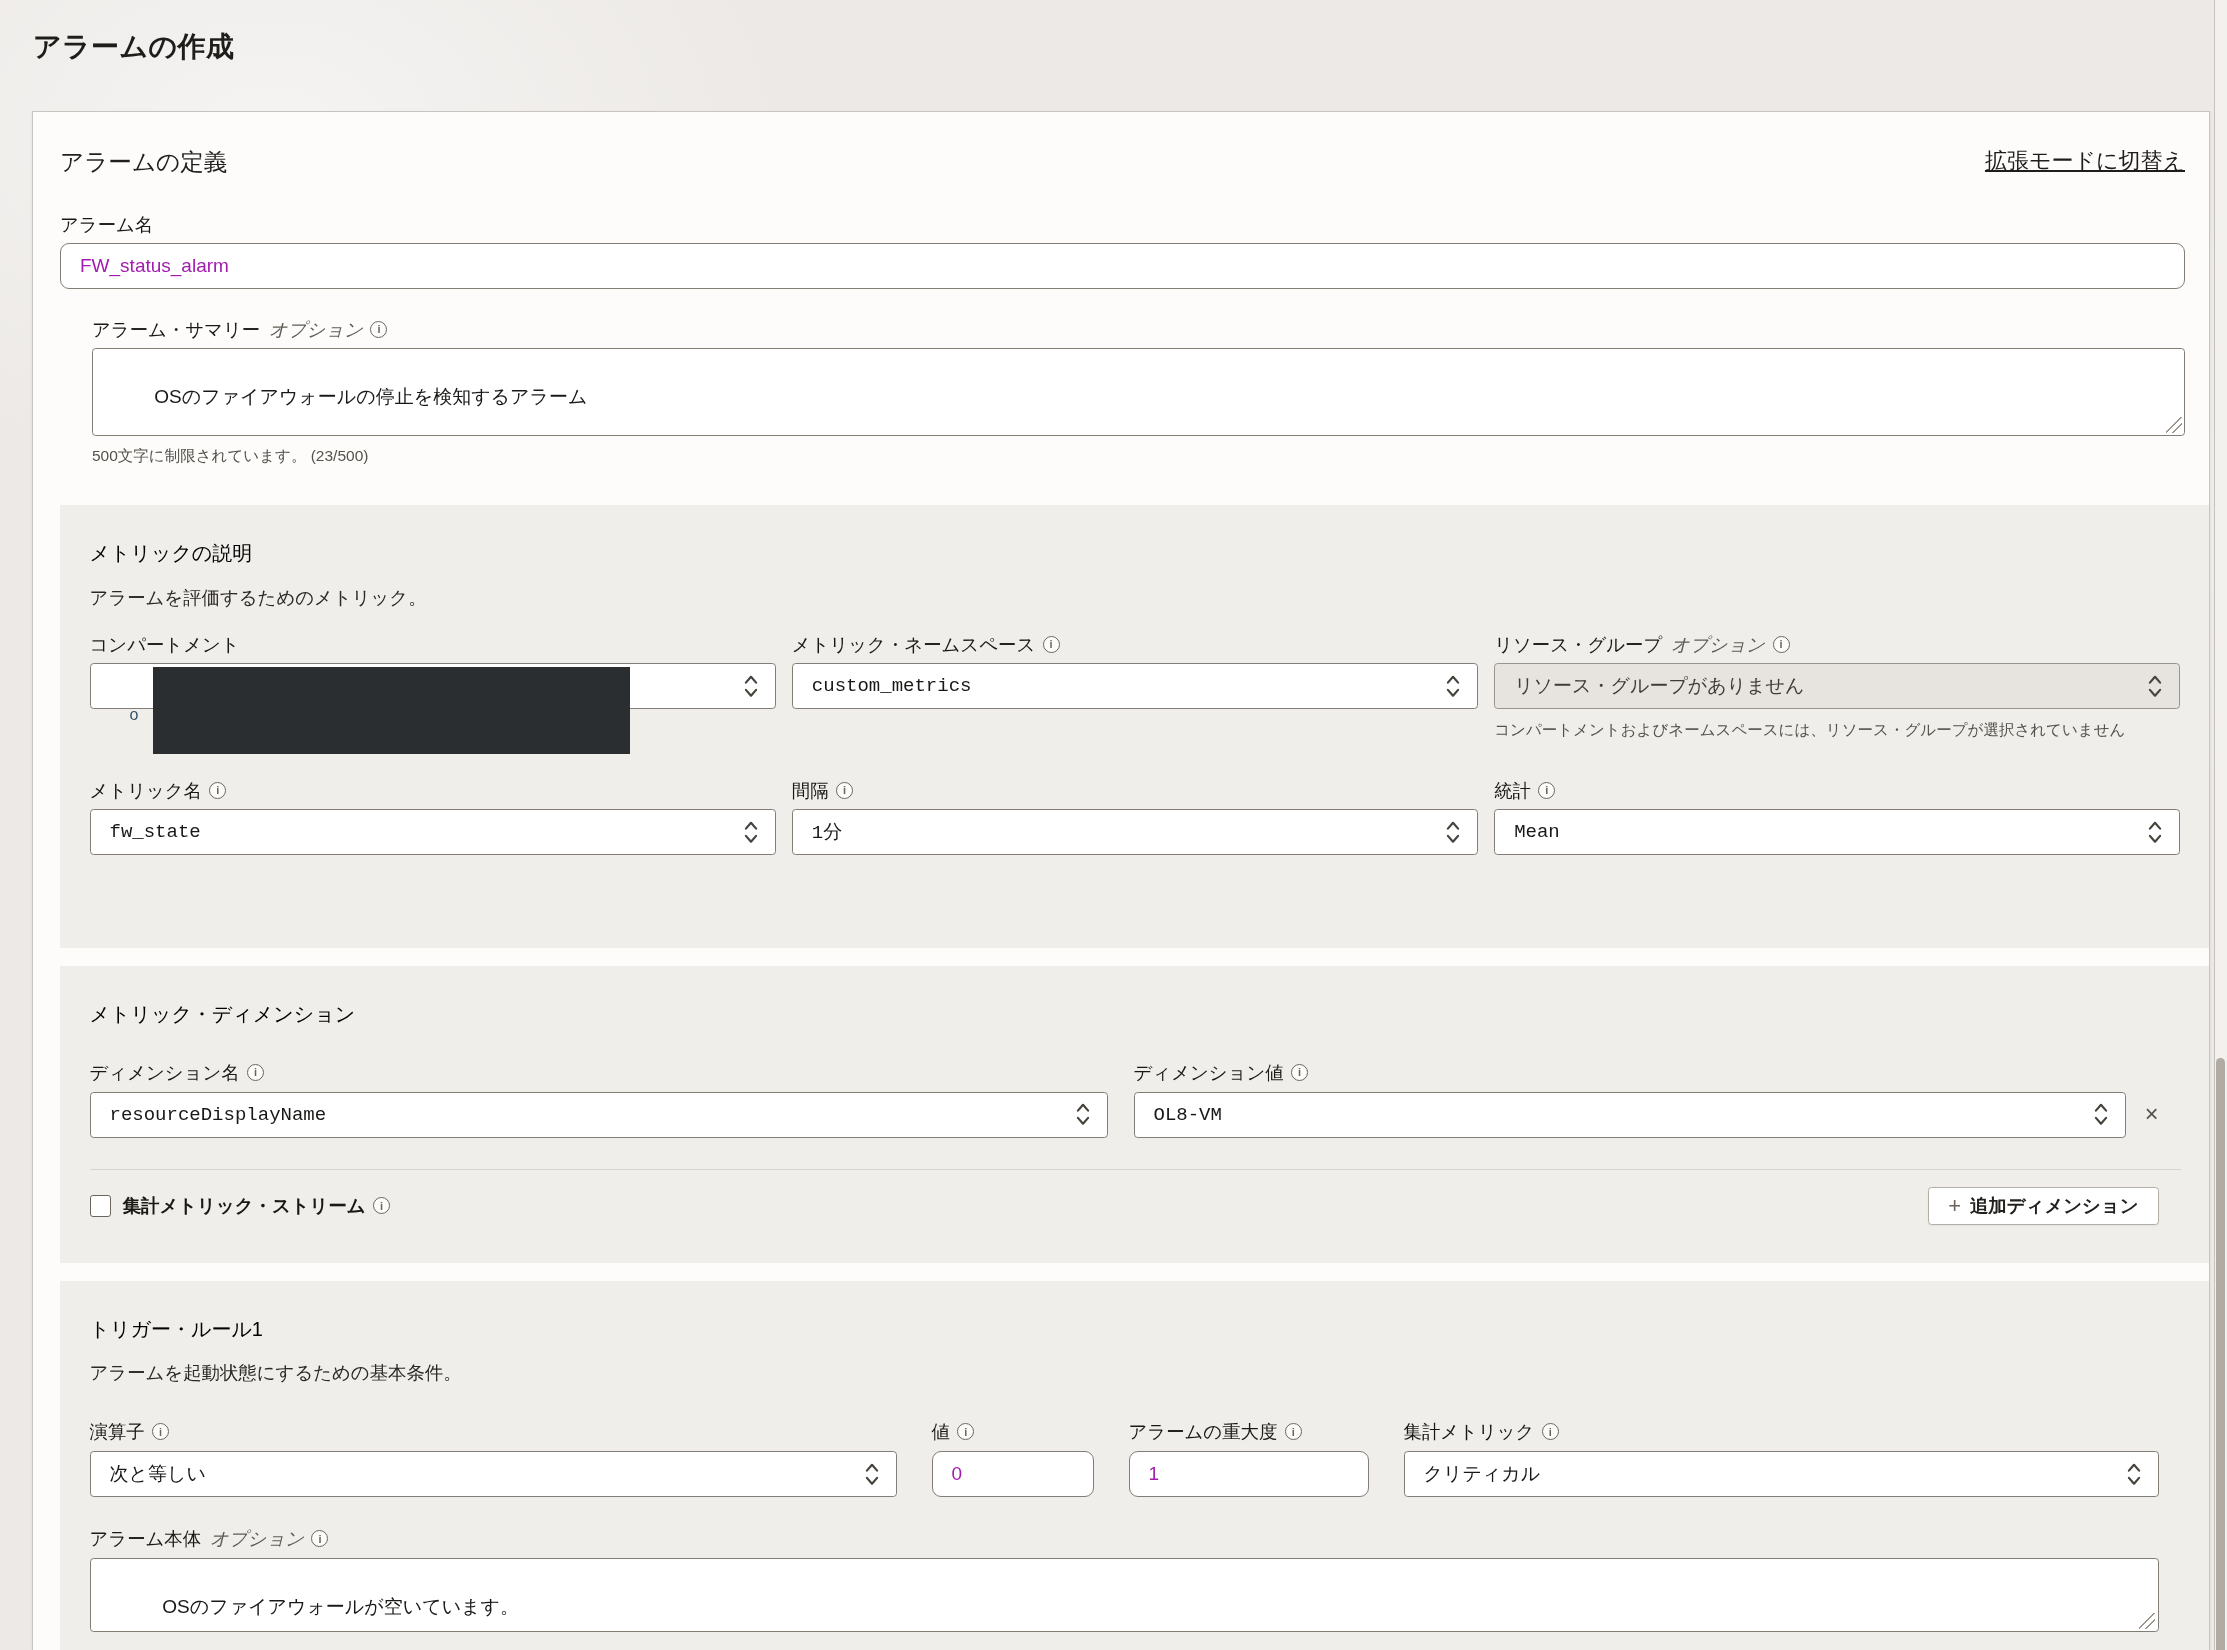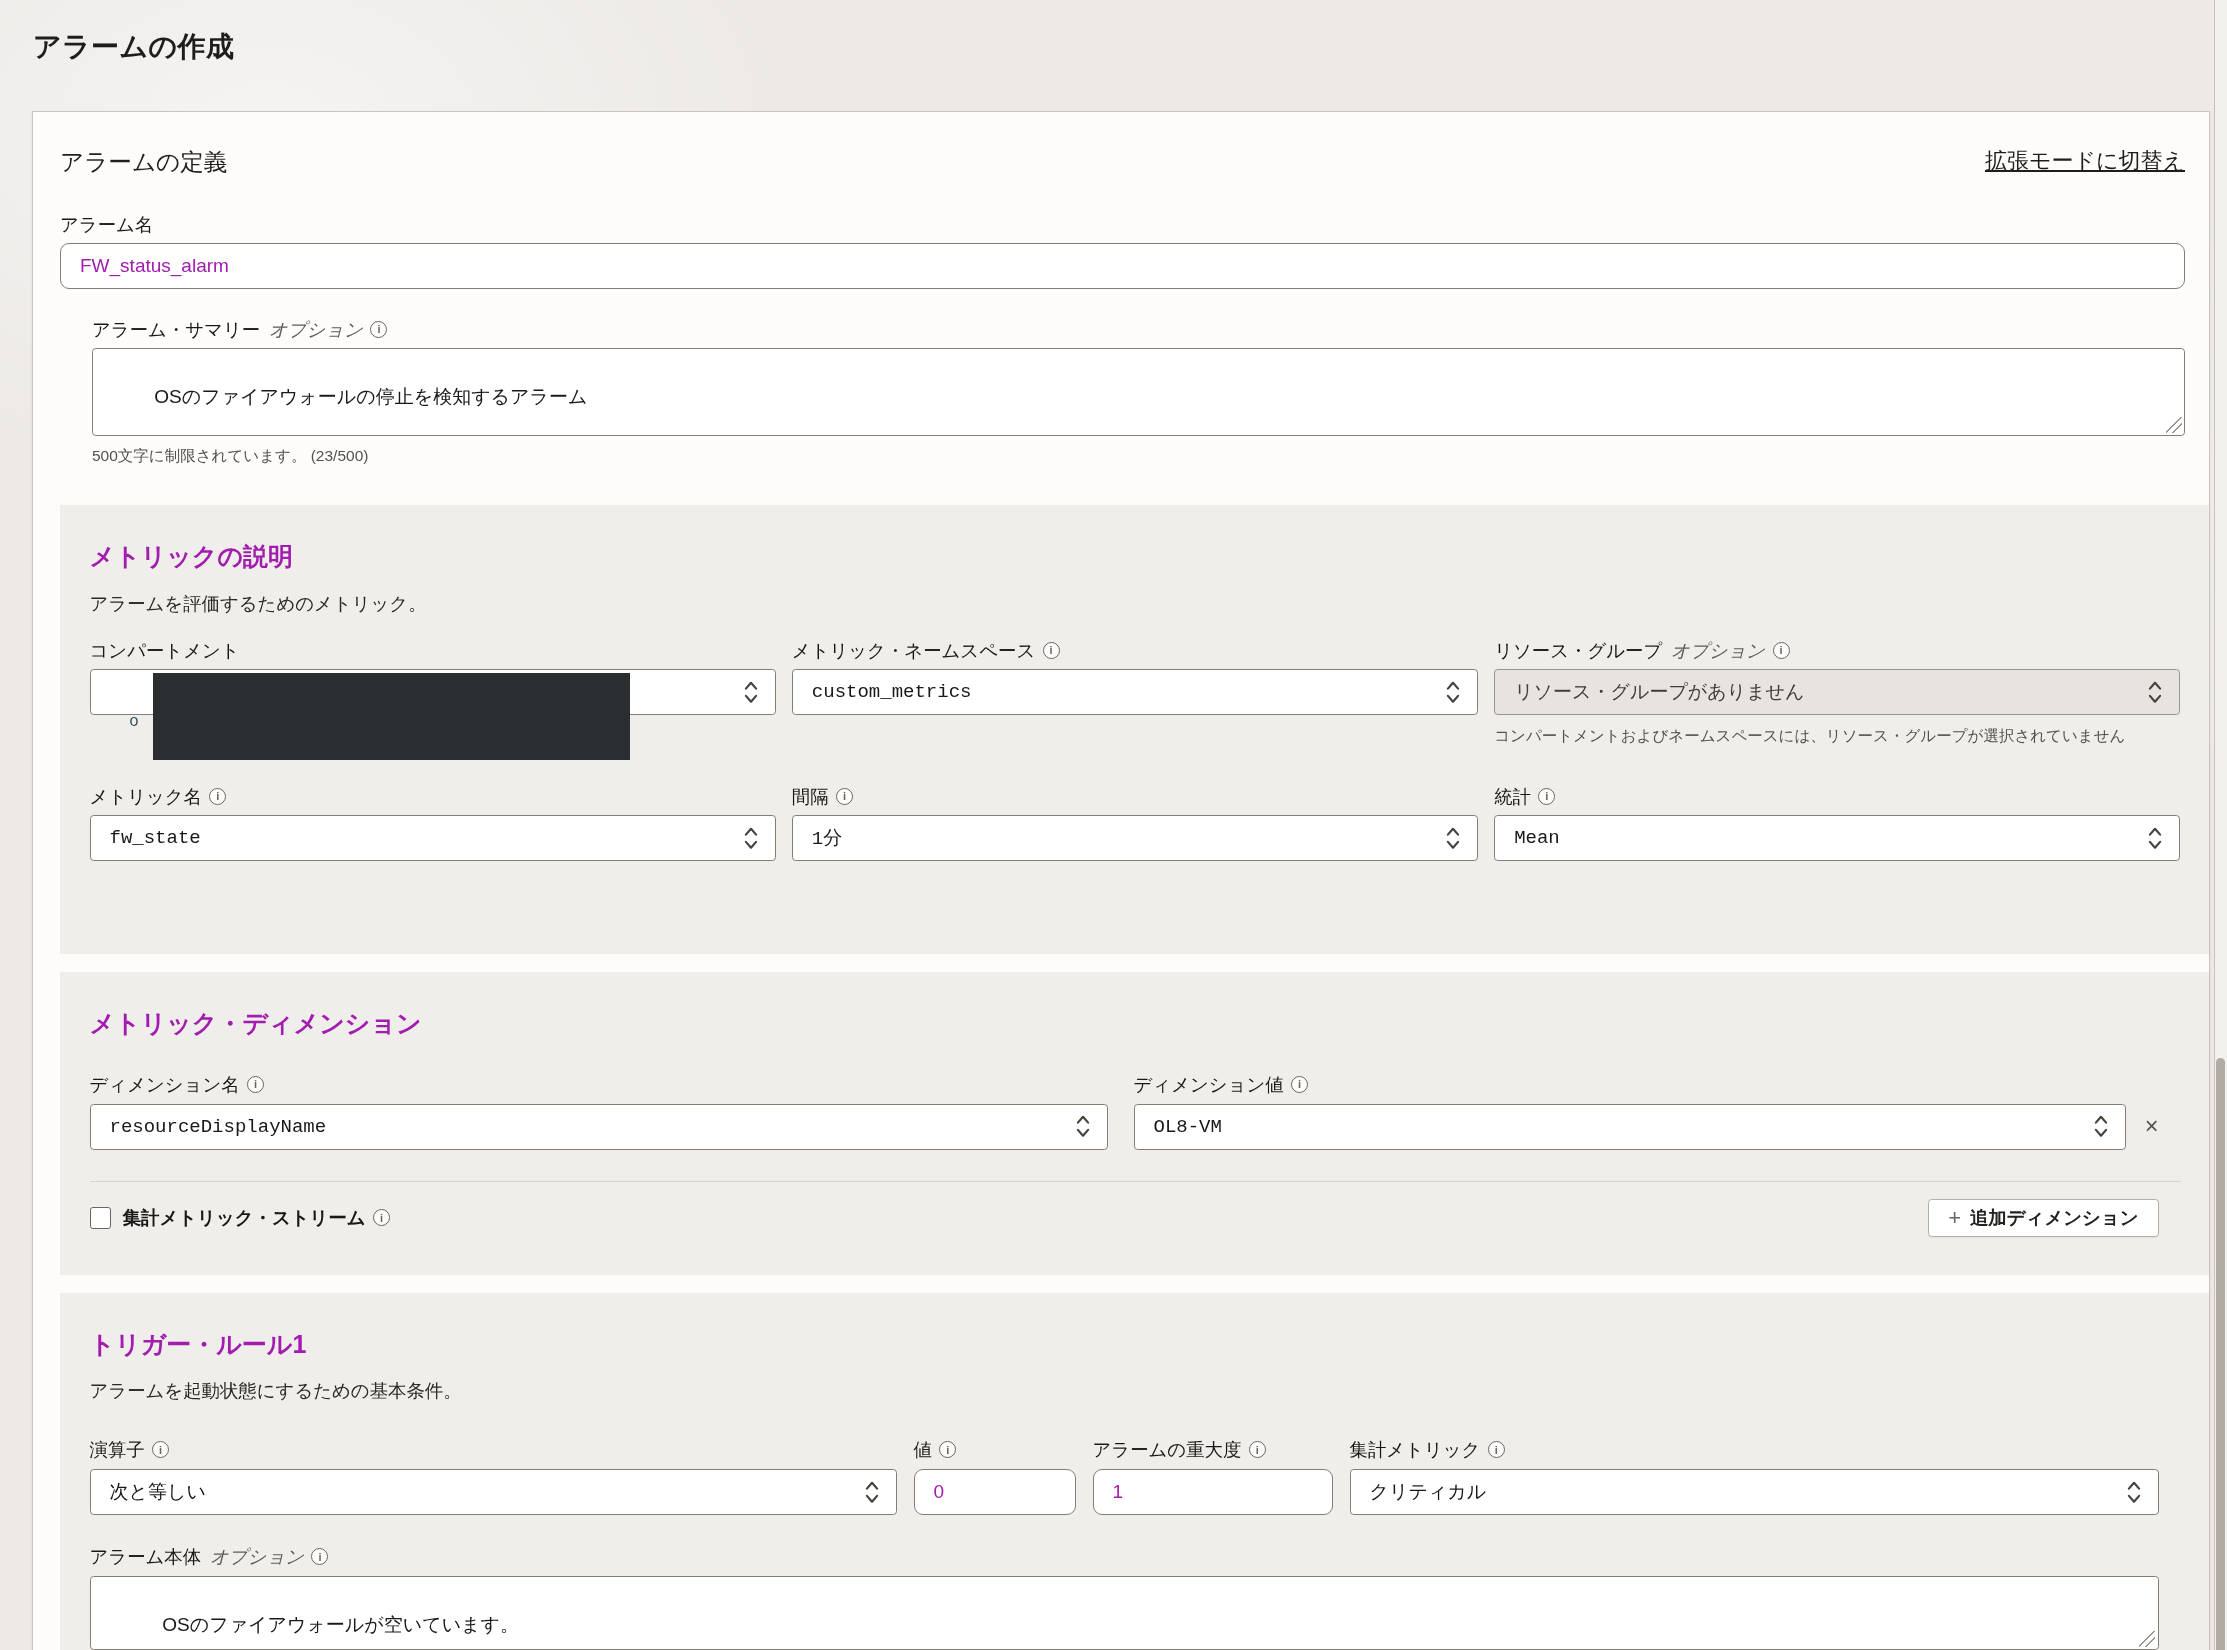--- a/index.html
+++ b/index.html
@@ -50,21 +50,21 @@
   .resize-corner {
     position:absolute; right:2.2px; bottom:2.2px; width:16px; height:16px;
     background:
       linear-gradient(135deg, transparent 0 46%, #9c968e 46% 52%, transparent 52% 66%, #9c968e 66% 72%, transparent 72%);
   }
   .counter { font-size:15.5px; color:#55514b; margin-top:10.3px; }
 
   .panel {
     background:#f0eeea; width:2150px; margin-top:38px; padding:35px 29.5px 0 29.5px;
   }
-  .panel h3 { font-size:25px; font-weight:700; color:#a21caf; }
+  .panel h3 { font-size:20px; font-weight:400; color:#000000; }
   .panel .sub { font-size:18.4px; color:#2b2825; margin-top:17.7px; }
 
   .grid3 { display:grid; grid-template-columns:1fr 1fr 1fr; column-gap:16px; margin-top:22px; }
   .field .lbl { margin-bottom:6.6px; }
   .select {
     height:46px; background:#fff; border:0.7px solid #837d75; border-radius:3.7px;
     display:flex; align-items:center; padding:0 16px 0 19px;
     font-size:19px; color:#1a1816; cursor:pointer;font-family:Liberation Mono, monospace;
   }
   .select .val { flex:1 1 auto; overflow:hidden; white-space:nowrap; }
@@ -91,21 +91,21 @@
   }
   .check-row .lbl { font-weight:700; }
   .btn {
     height:38px; background:#fff; border:0.7px solid #b5afa7; border-radius:3.7px;
     display:inline-flex; align-items:center; padding:0 19px; cursor:pointer;
     font-size:18.4px; font-weight:700; color:#23211e;
     box-shadow:0 0.7px 1.5px rgba(0,0,0,.05);
   }
   .btn .plus { font-weight:400; color:#6b655e; margin-right:8.8px; font-size:22px; }
 
-  .trigrow { display:flex; column-gap:17px; margin-top:34px; }
+  .trigrow { display:flex; column-gap:35px; margin-top:34px; }
   .w-operator { width:807px; }
   .w-value { width:162px; }
   .w-delay { width:240px; }
   .w-severity { flex:1 1 auto; margin-right:22px; }
   .bodyfield { margin-top:29.5px; padding-right:22px; padding-bottom:29.5px; }
   .bodyfield .textarea { height:74px; }
 
   .scrollbar-track {
     position:absolute; right:0; top:0; width:13.3px; height:1651px;
     background:#f3f1ee; border-left:0.7px solid #c6c1ba;

